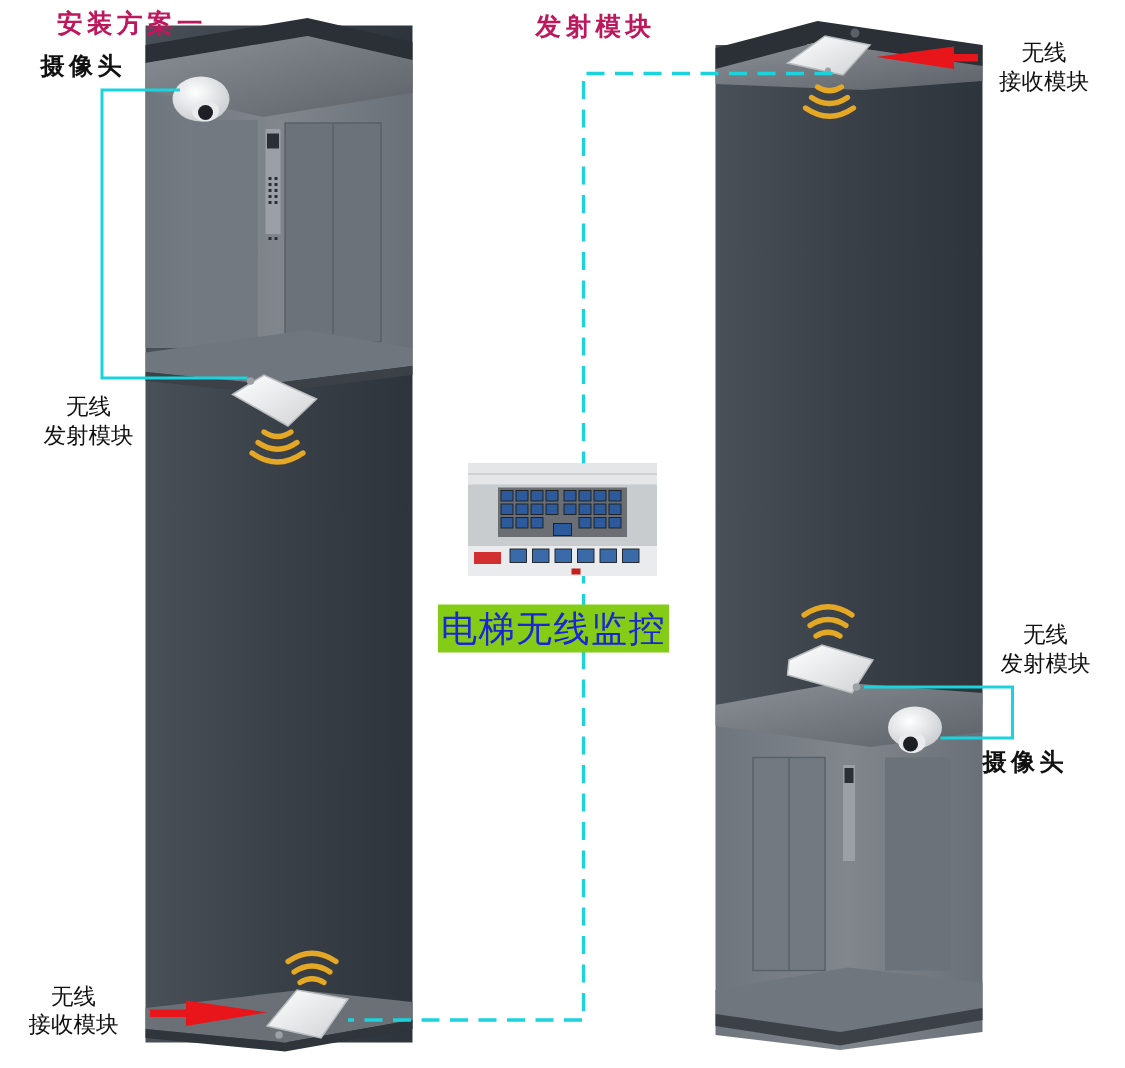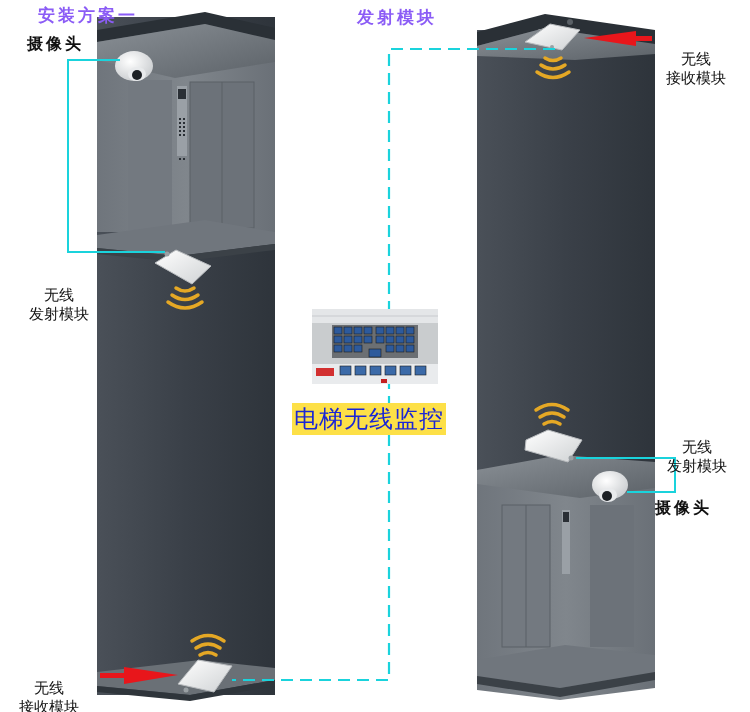--- a/index.html
+++ b/index.html
@@ -1,19 +1,19 @@
 <!DOCTYPE html>
 <html><head>
 <meta charset="utf-8">
 <style>
   html,body{margin:0;padding:0;background:#ffffff;}
   body{width:750px;height:712px;position:relative;overflow:hidden;font-family:"DejaVu Sans","Liberation Sans",sans-serif;}
   .abs{position:absolute;}
-  .title{color:#8b5cf6;font-weight:bold;font-size:17px;letter-spacing:3px;}
-  .label{color:#111;font-size:15px;text-align:center;line-height:19px;margin-top:24px;}
+  .title{color:#be185d;font-weight:bold;font-size:17px;letter-spacing:3px;}
+  .label{color:#111;font-size:15px;text-align:center;line-height:19px;}
   .label-bold{color:#111;font-size:16px;font-weight:bold;letter-spacing:3px;}
   .center-title{color:#1a26d6;font-family:"DejaVu Serif","Liberation Serif",serif;font-size:24px;letter-spacing:1px;}
   svg{position:absolute;left:0;top:0;}
 </style>
 </head>
 <body>
 
 <svg width="750" height="712" viewBox="0 0 750 712">
   <defs>
     <linearGradient id="shaftGrad" x1="0" x2="1" y1="0" y2="0">
@@ -225,13 +225,13 @@
   <div>接收模块</div>
 </div>
 
 <div class="abs label" style="left:656px;top:414px;width:82px;">
   <div>无线</div>
   <div>发射模块</div>
 </div>
 
 <div class="abs label-bold" style="left:655px;top:498px;">摄像头</div>
 
-<div class="abs center-title" style="left:292px;top:403px;background:#fde047;padding:0 2px;">电梯无线监控</div>
+<div class="abs center-title" style="left:292px;top:403px;background:#84cc16;padding:0 2px;">电梯无线监控</div>
 
 </body></html>

